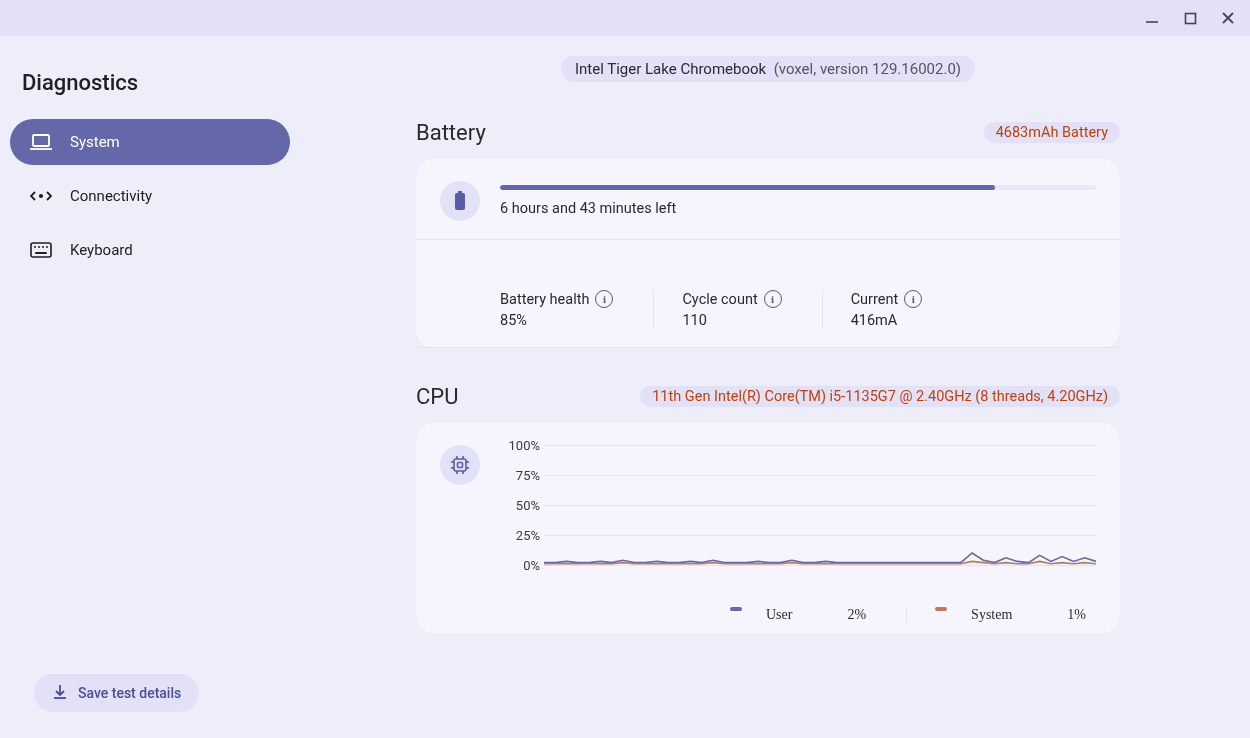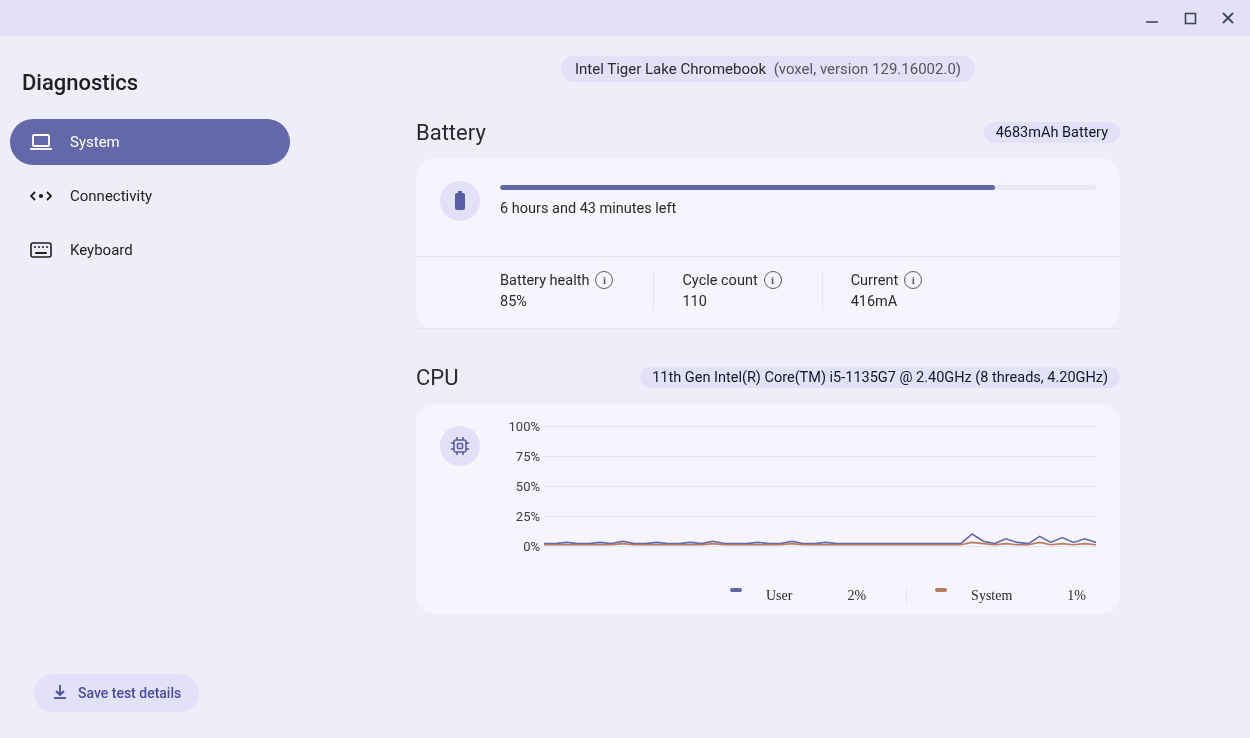--- a/index.html
+++ b/index.html
@@ -95,31 +95,31 @@
   }
   .section-title {
     font-size: 22px;
     color:#2a2a2e;
   }
   .section-chip {
     background:#e2e1f7;
     border-radius:12px;
     padding: 2px 12px;
     font-size:14.5px;
-    color:#0f172a;
+    color:#c2410c;
   }
   .card {
     background:#f6f4fc;
     border-radius: 18px;
     padding: 0;
     margin-bottom: 36px;
   }
   .card-top {
     display:flex; align-items:center;
-    padding: 22px 24px 35px 24px;
+    padding: 22px 24px 18px 24px;
     gap: 20px;
     border-bottom: 1px solid #e5e3f0;
   }
   .icon-badge {
     width:40px; height:40px; border-radius:50%;
     background:#e2e1f7;
     display:flex; align-items:center; justify-content:center;
     color:#5a5da6;
     flex-shrink:0;
   }
@@ -134,20 +134,21 @@
   .progress-label { font-size:14.5px; color:#2a2a2e; }
   .stats-row {
     display:flex;
     padding: 14px 24px 18px 84px;
     border-bottom: 1px solid #e5e3f0;
   }
   .stat {
     padding-right: 40px;
     margin-right: 28px;
     border-right: 1px solid #e5e3f0;
+    margin-top: 36px;
   }
   .stat:last-child { border-right:none; }
   .stat-label {
     display:flex; align-items:center; gap:6px;
     font-size:14.5px; color:#2a2a2e; margin-bottom:4px;
   }
   .info-icon {
     width:18px; height:18px; border-radius:50%;
     border:1.5px solid #5a5b66;
     display:inline-flex; align-items:center; justify-content:center;

